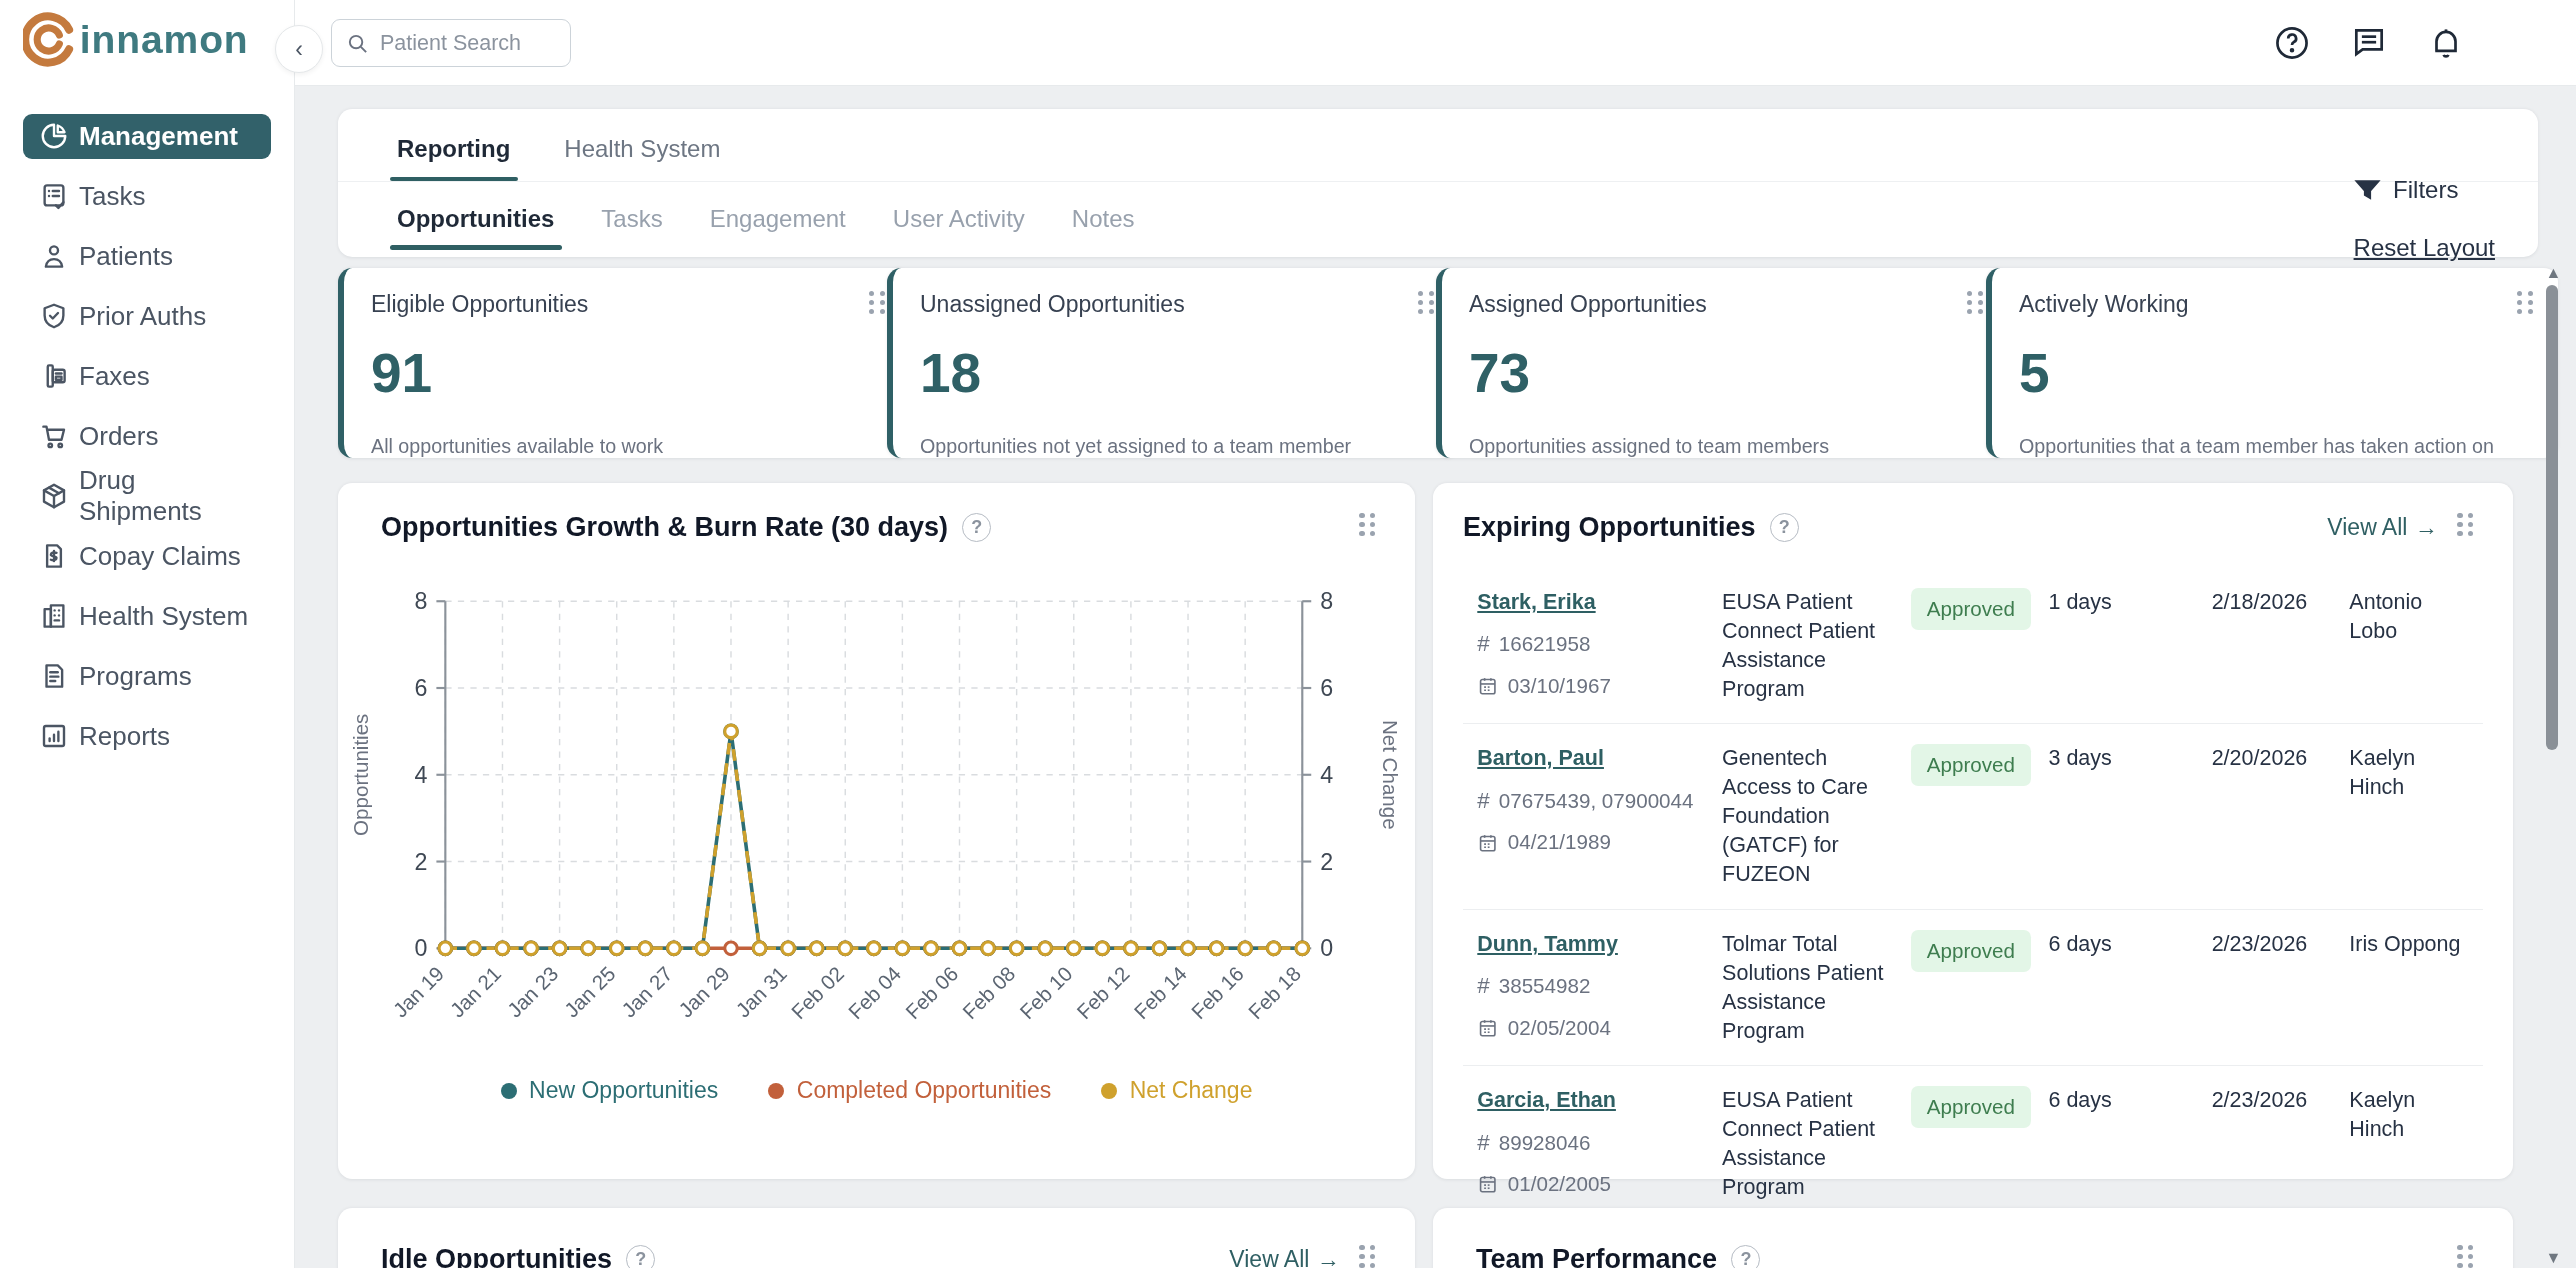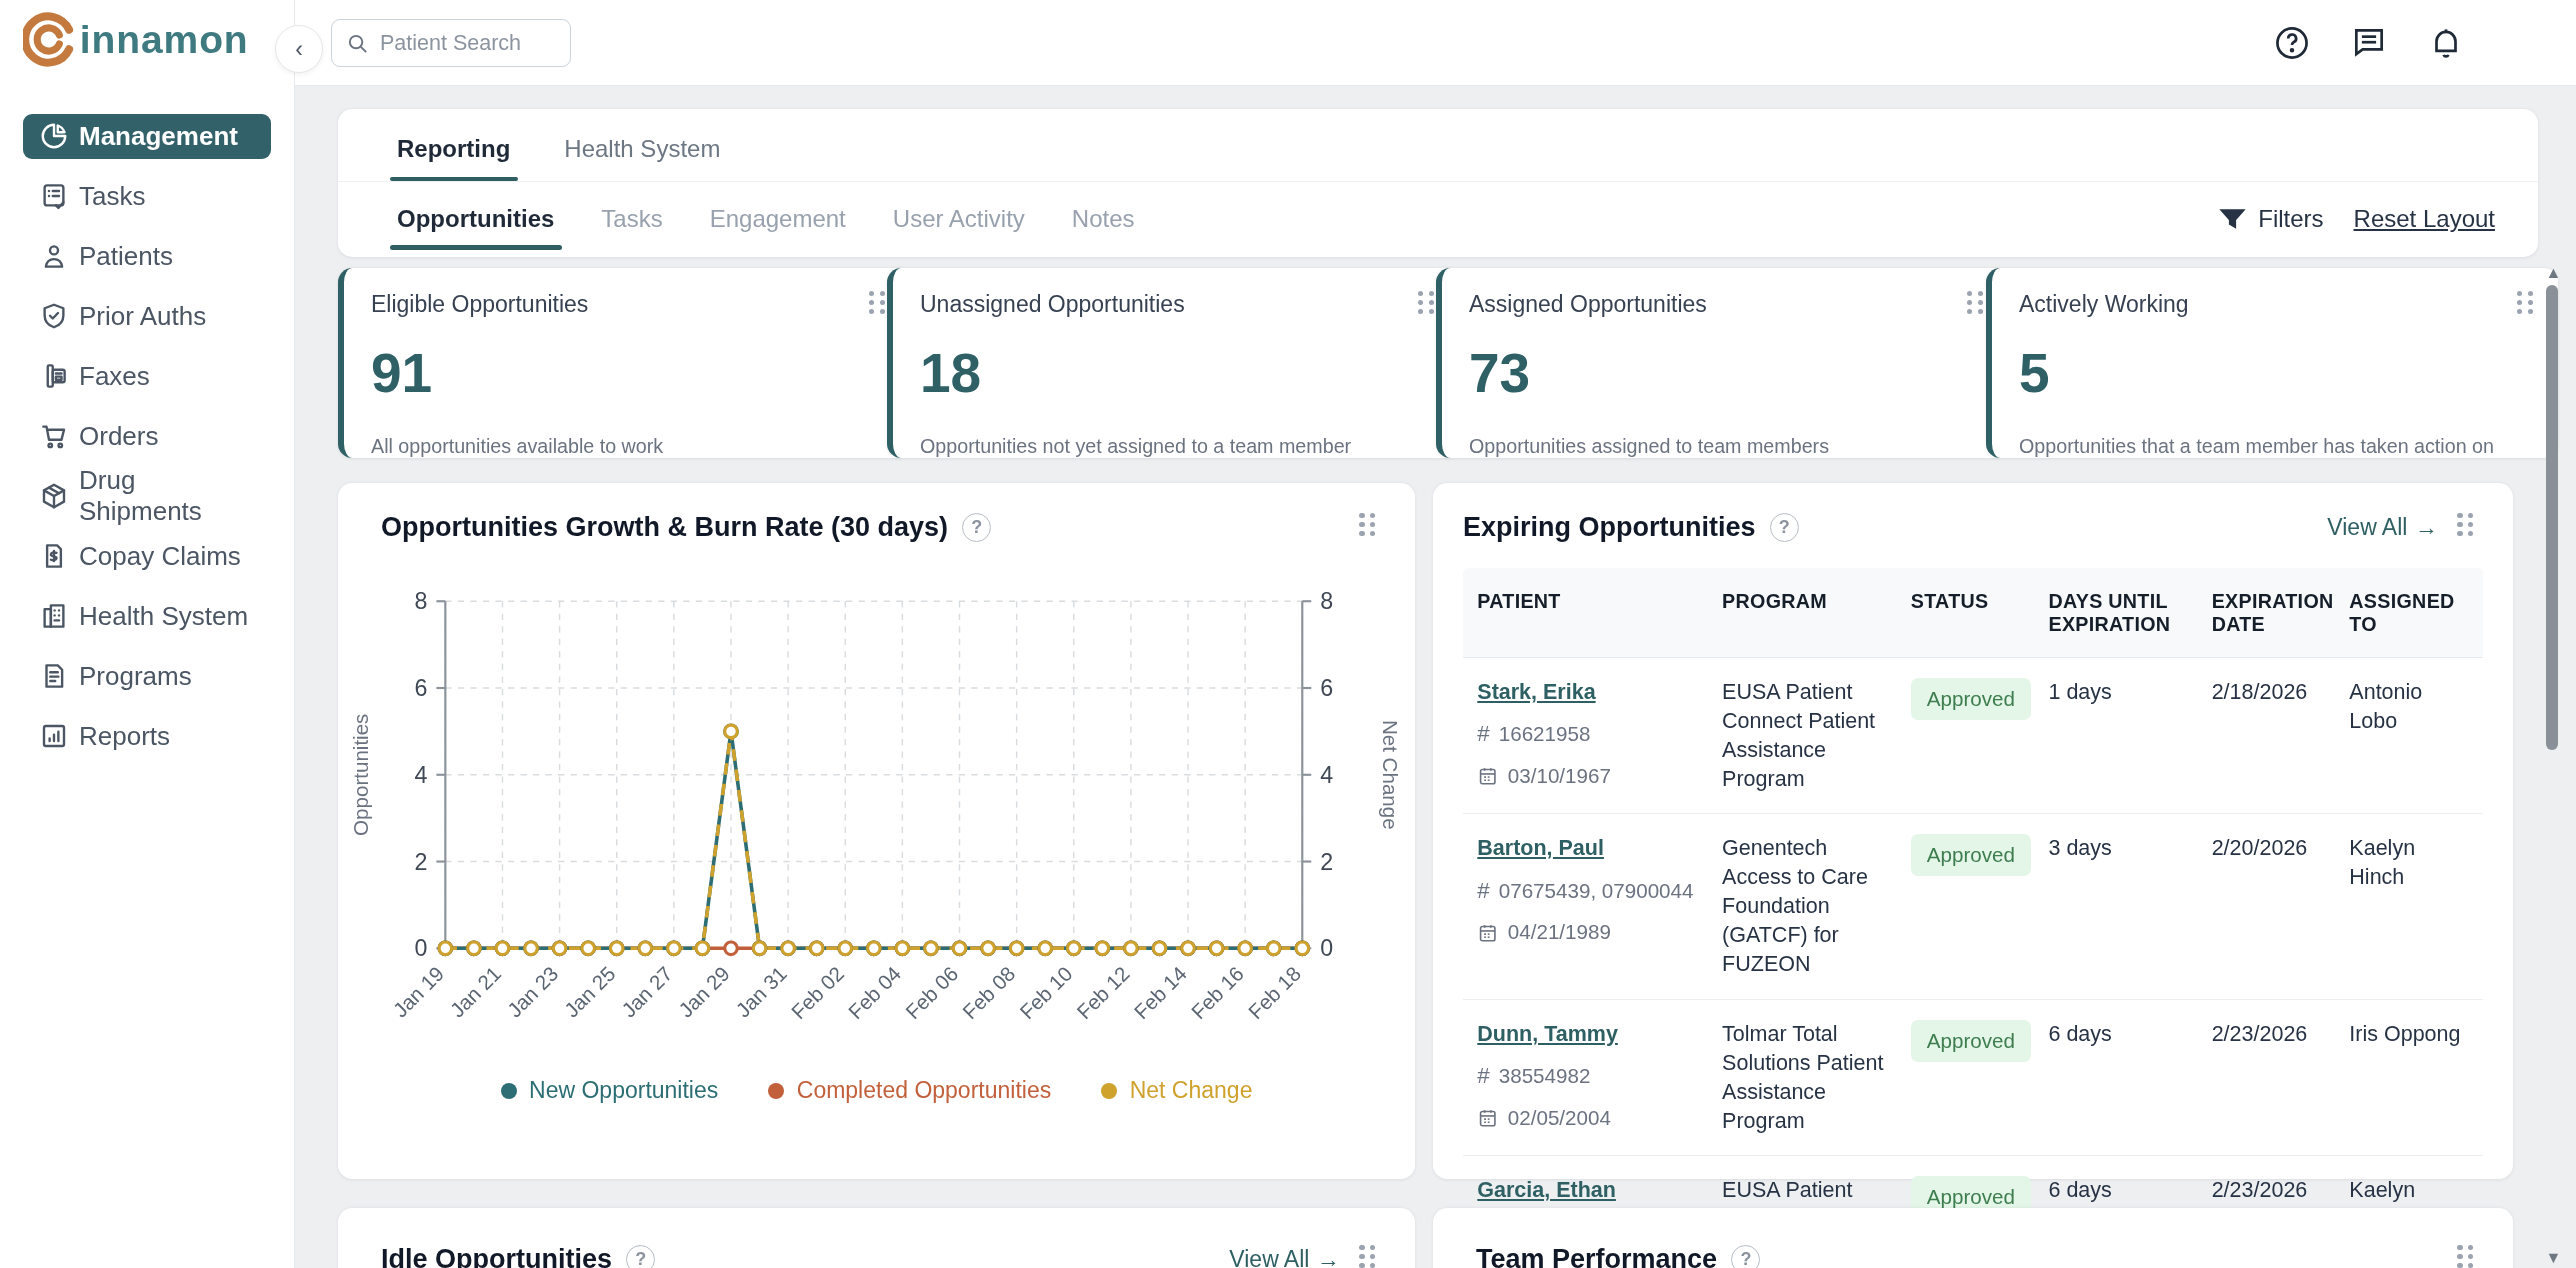--- a/index.html
+++ b/index.html
@@ -48,21 +48,21 @@
   .tabs-card { left:43px; top:23px; width:2200px; height:148px; }
   .tabs-row1 { height:73px; border-bottom:1.8px solid #eef0f2; display:flex; align-items:flex-end;
     padding:0 59px; gap:54px; }
   .tabs-row2 { height:73px; display:flex; align-items:center; padding:0 43px 0 59px; gap:47px; }
   .tab { font-size:24px; color:#6d7683; padding-bottom:18px; cursor:pointer; position:relative; }
   .tab.sub { color:#98a1ad; padding-bottom:0; height:73px; display:flex; align-items:center; }
   .tab.active { color:#1f2937; font-weight:bold; }
   .tab.active::after { content:""; position:absolute; left:-7.2px; right:-7.2px; bottom:0;
     height:4.5px; background:#2f5f63; border-radius:2.7px; }
   .tab.sub.active::after { bottom:5.4px; }
-  .toolbar-right { margin-left:auto; display:flex; align-items:flex-start; gap:30px; }
+  .toolbar-right { margin-left:auto; display:flex; align-items:flex-start; gap:30px;flex-direction:column; }
   .filters-btn { display:flex; align-items:center; gap:12.5px; font-size:24px; color:#273244;
     cursor:pointer; }
   .reset-link { font-size:24px; color:#273244; text-decoration:underline; cursor:pointer; }
 
   
   .stat-card { top:182px; height:190px; width:572px; border-left:6.3px solid #2f6066; padding:23px 27px; }
   .stat-title { font-size:23px; color:#374151; }
   .stat-value { font-size:55px; font-weight:bold; color:#2f6066; margin-top:23px; }
   .stat-desc { font-size:19.7px; color:#6b7280; margin-top:30px; }
 
@@ -556,28 +556,20 @@
       <div class="drag-handle" style="position:static; margin-left:5.4px;">
         <i></i>
           <i></i>
           <i></i>
           <i></i>
           <i></i>
           <i></i>
       </div>
     </div>
     <div class="exp-table">
-      <div class="exp-grid exp-head" id="expHead">
-          <div>PATIENT</div>
-          <div>PROGRAM</div>
-          <div>STATUS</div>
-          <div>DAYS UNTIL EXPIRATION</div>
-          <div>EXPIRATION DATE</div>
-          <div>ASSIGNED TO</div>
-        </div>
       <div id="expBody">
           <div class="exp-grid exp-row">
     <div>
       <span class="p-name">Stark, Erika</span>
       <div class="p-sub">
                 <span style="font-size:22.4px;color:#6b7280;">#</span>
                 <span>16621958</span>
               </div>
       <div class="p-sub">
                 <svg width="21.5" height="21.5" viewBox="0 0 24 24" fill="none" stroke="#6b7280" stroke-width="1.8">

